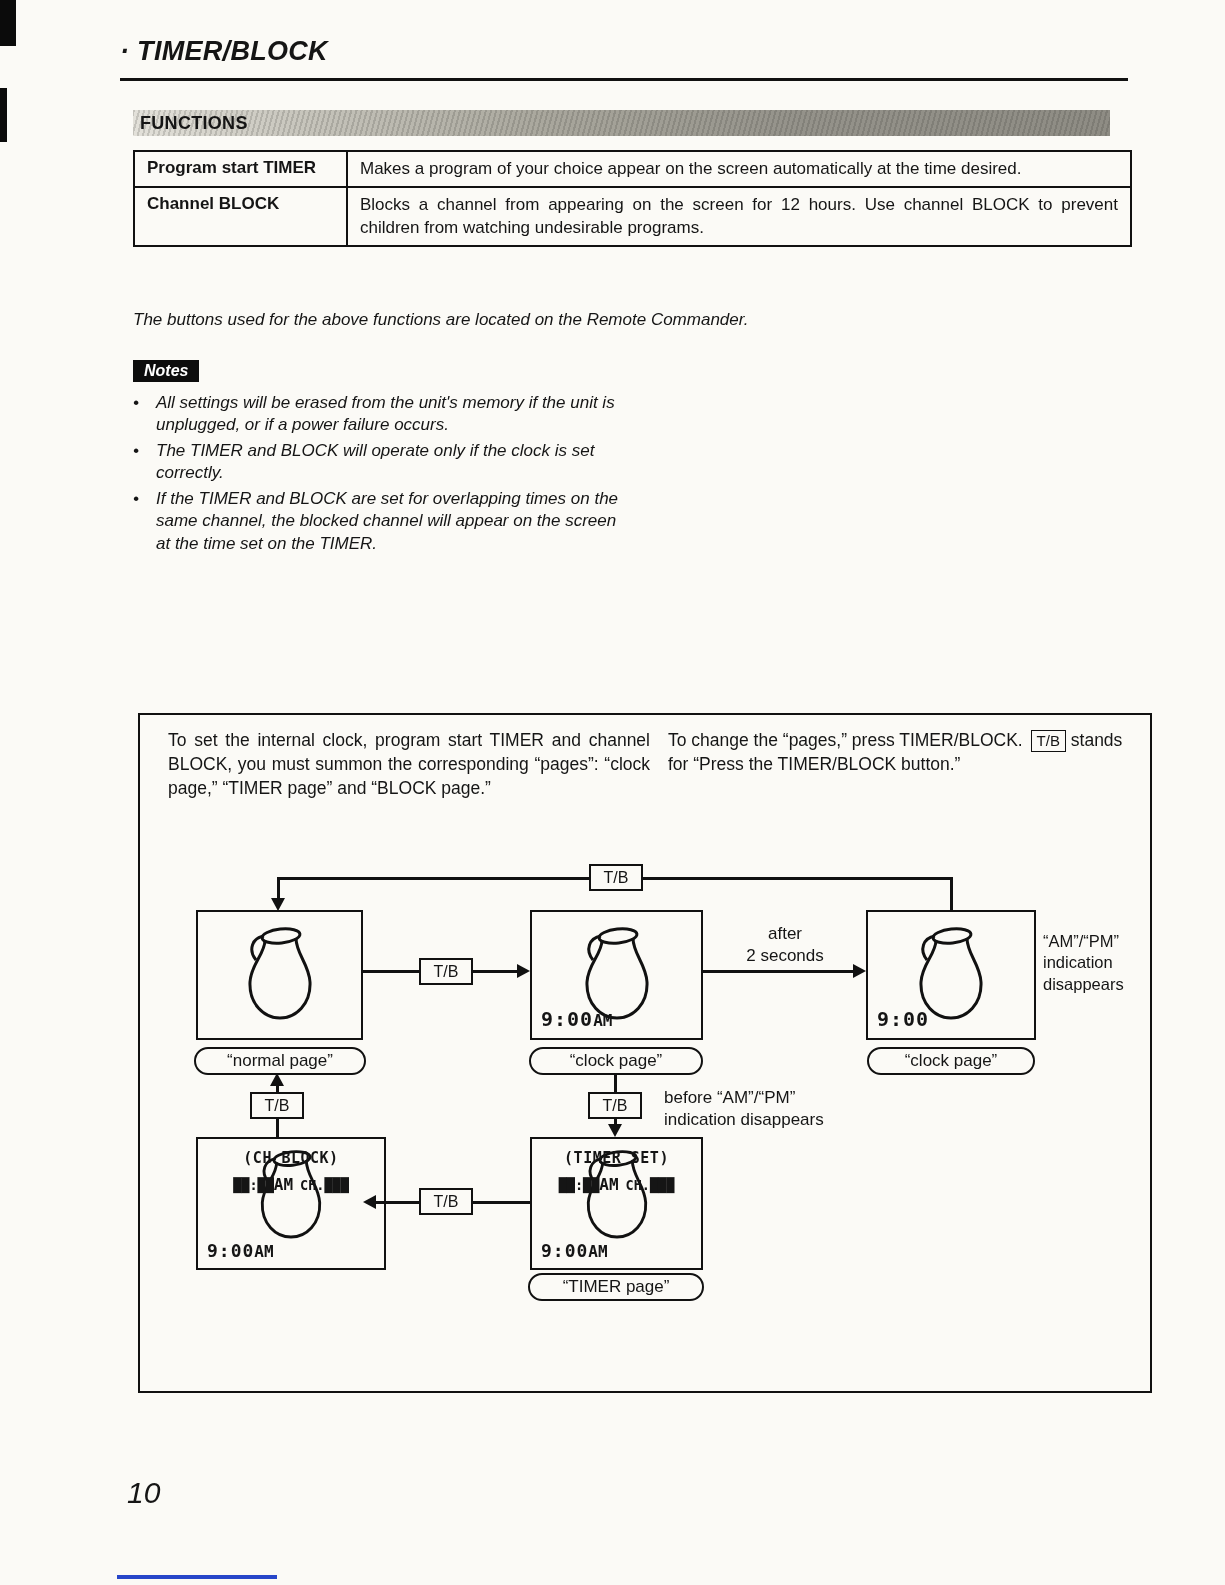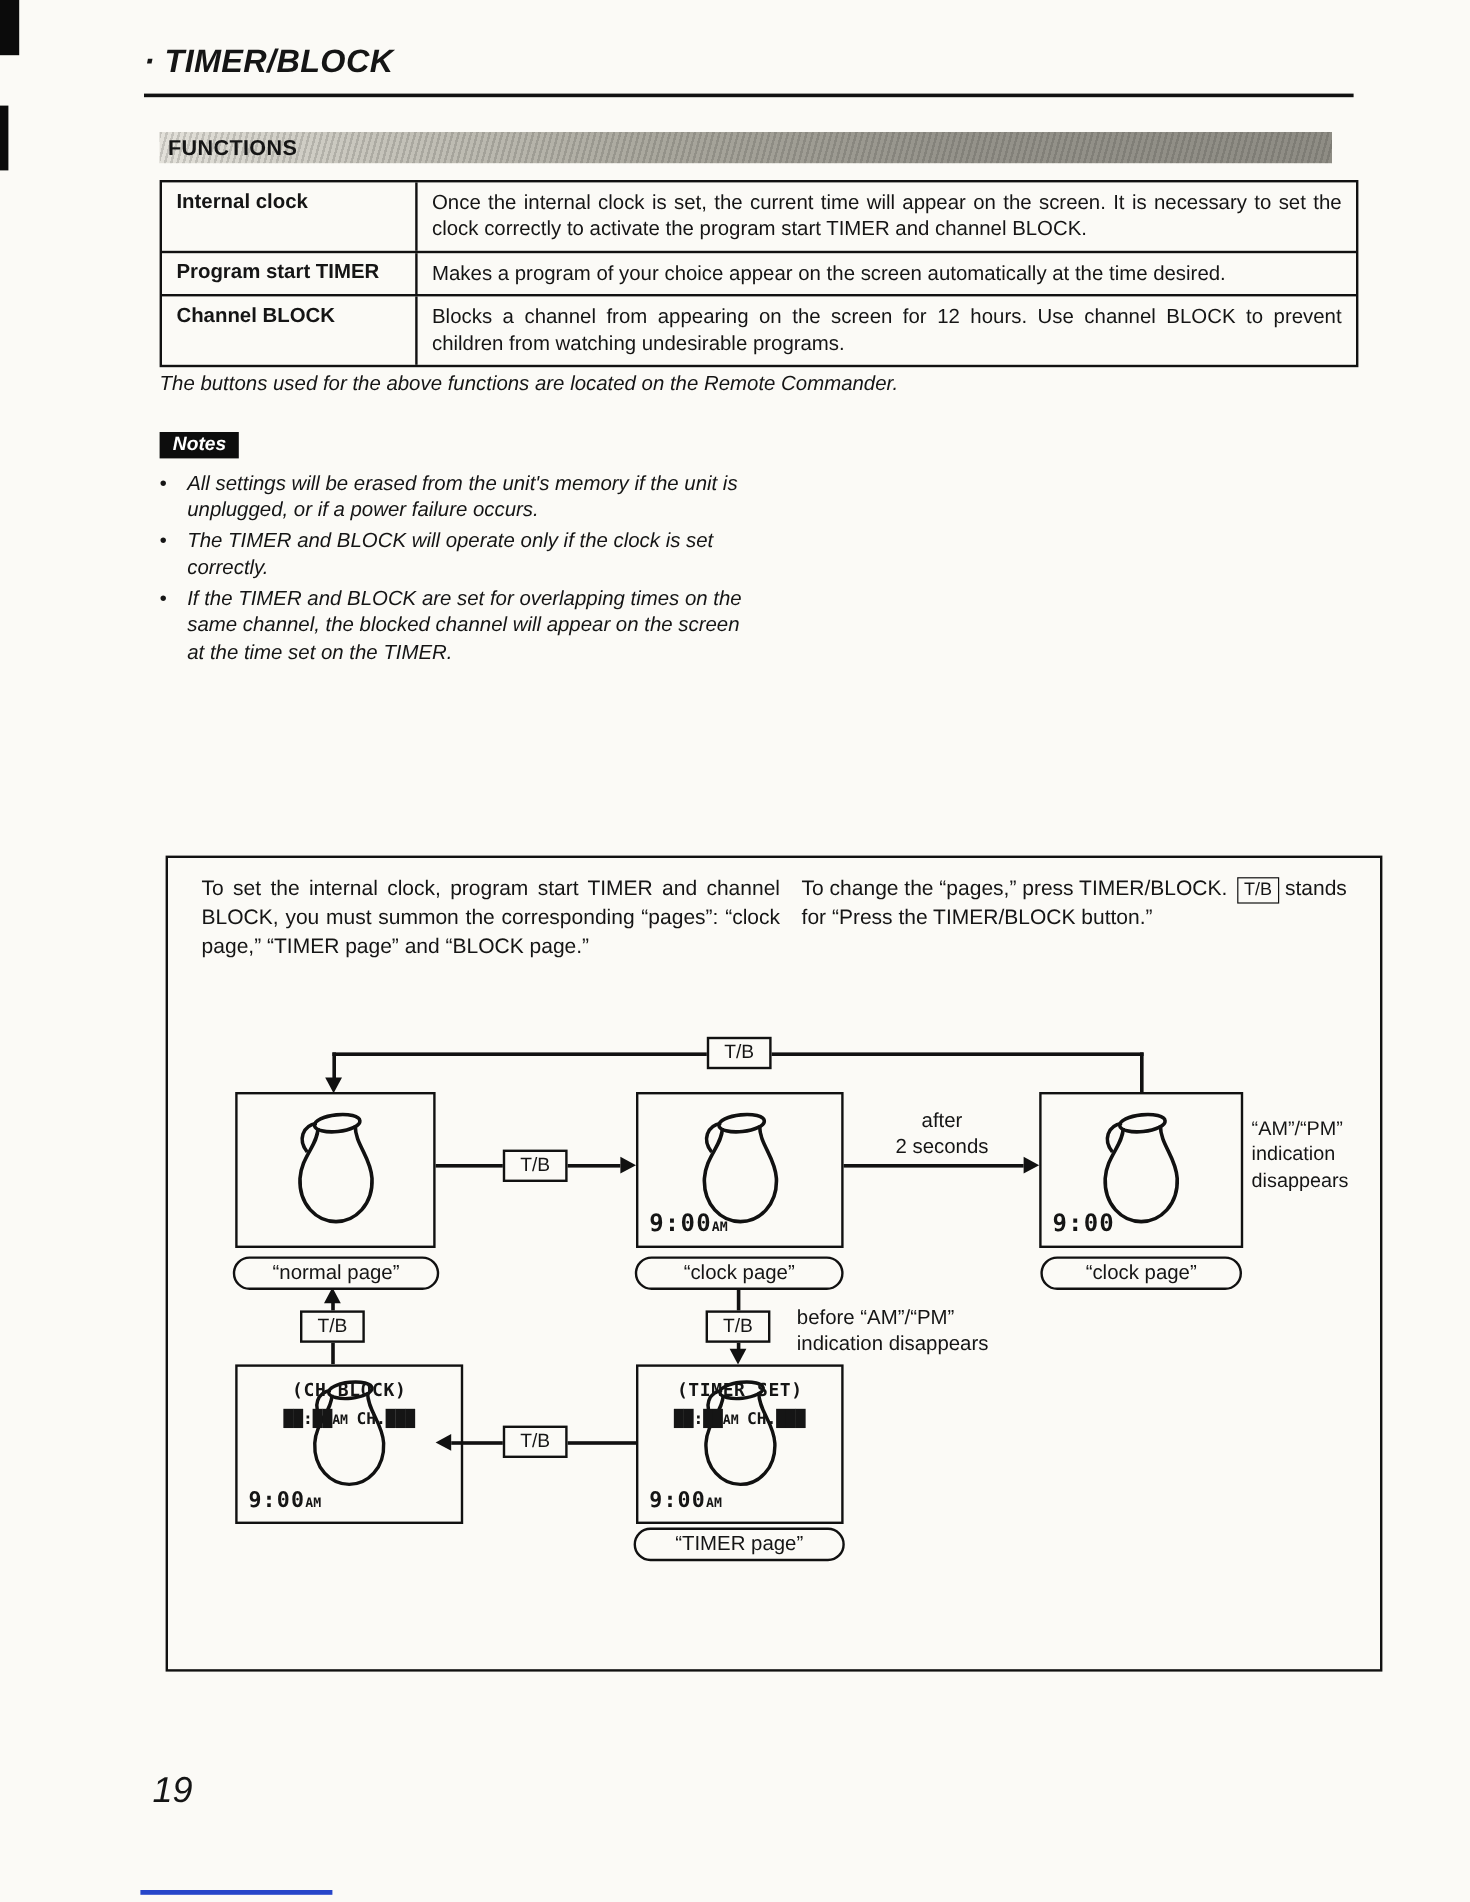--- a/index.html
+++ b/index.html
@@ -60,21 +60,21 @@
     position:absolute; width:54px; height:27px; line-height:24px; box-sizing:border-box;
     border:2px solid #111; background:#fbfaf6; text-align:center; font-size:16px; z-index:6;
   }
 
   .screen { position:absolute; border:2.5px solid #111; background:#fbfaf6; box-sizing:border-box; }
   .pitcher { position:absolute; left:50%; transform:translateX(-50%); top:8px; z-index:1; }
   .scr-time {
     position:absolute; left:9px; bottom:7px; z-index:3;
     font-family:"DejaVu Sans Mono", monospace; font-weight:bold; font-size:20px; letter-spacing:1px;
   }
-  .scr-time .sm, .slot-row .sm { font-size:11px; letter-spacing:0; }
+  .scr-time .sm, .slot-row .sm { font-size:16px; letter-spacing:0; }
   .scr-header {
     position:absolute; top:10px; left:0; width:100%; text-align:center; z-index:3;
     font-family:"DejaVu Sans Mono", monospace; font-weight:bold; font-size:15px; letter-spacing:.5px;
   }
   .slot-row {
     position:absolute; top:36px; left:0; width:100%; text-align:center; z-index:3;
     font-family:"DejaVu Sans Mono", monospace; font-weight:bold; font-size:13.5px;
   }
   .slot-row .gap { display:inline-block; width:7px; }
 
@@ -99,24 +99,20 @@
 
   <div class="abs title" style="left:120px;top:36px;">· TIMER/BLOCK</div>
   <div class="rule" style="left:120px;top:78px;width:1008px;height:2.5px;"></div>
 
   <div class="band" style="left:133px;top:110px;width:977px;">
     <span class="band-label">FUNCTIONS</span>
   </div>
 
   <div class="func-table" style="left:133px;top:150px;width:995px;">
     <div class="func-row">
-      <div class="func-term">Internal clock</div>
-      <div class="func-desc justify">Once the internal clock is set, the current time will appear on the screen. It is necessary to set the clock correctly to activate the program start TIMER and channel BLOCK.</div>
-    </div>
-    <div class="func-row">
       <div class="func-term">Program start TIMER</div>
       <div class="func-desc">Makes a program of your choice appear on the screen automatically at the time desired.</div>
     </div>
     <div class="func-row">
       <div class="func-term">Channel BLOCK</div>
       <div class="func-desc justify">Blocks a channel from appearing on the screen for 12 hours. Use channel BLOCK to prevent children from watching undesirable programs.</div>
     </div>
   </div>
 
   <div class="abs body-text" style="left:133px;top:309px;width:900px;">The buttons used for the above functions are located on the Remote Commander.</div>
@@ -262,17 +258,17 @@
     </div>
 
     <div class="ln" style="left:236px;top:486px;width:154px;height:3px;"></div>
     <div class="ah ah-left" style="left:223px;top:480px;"></div>
     <div class="tb-box" style="left:279px;top:473px;">T/B</div>
 
     <div class="oval" style="left:388px;top:558px;width:176px;">“TIMER page”</div>
 
   </div>
 
-  <div class="abs page-number" style="left:127px;top:1476px;">19</div>
+  <div class="abs page-number" style="left:127px;top:1476px;">10</div>
 
   <div class="blue-line" style="left:117px;top:1575px;width:160px;height:4px;"></div>
 
 </div>
 
 </body></html>

